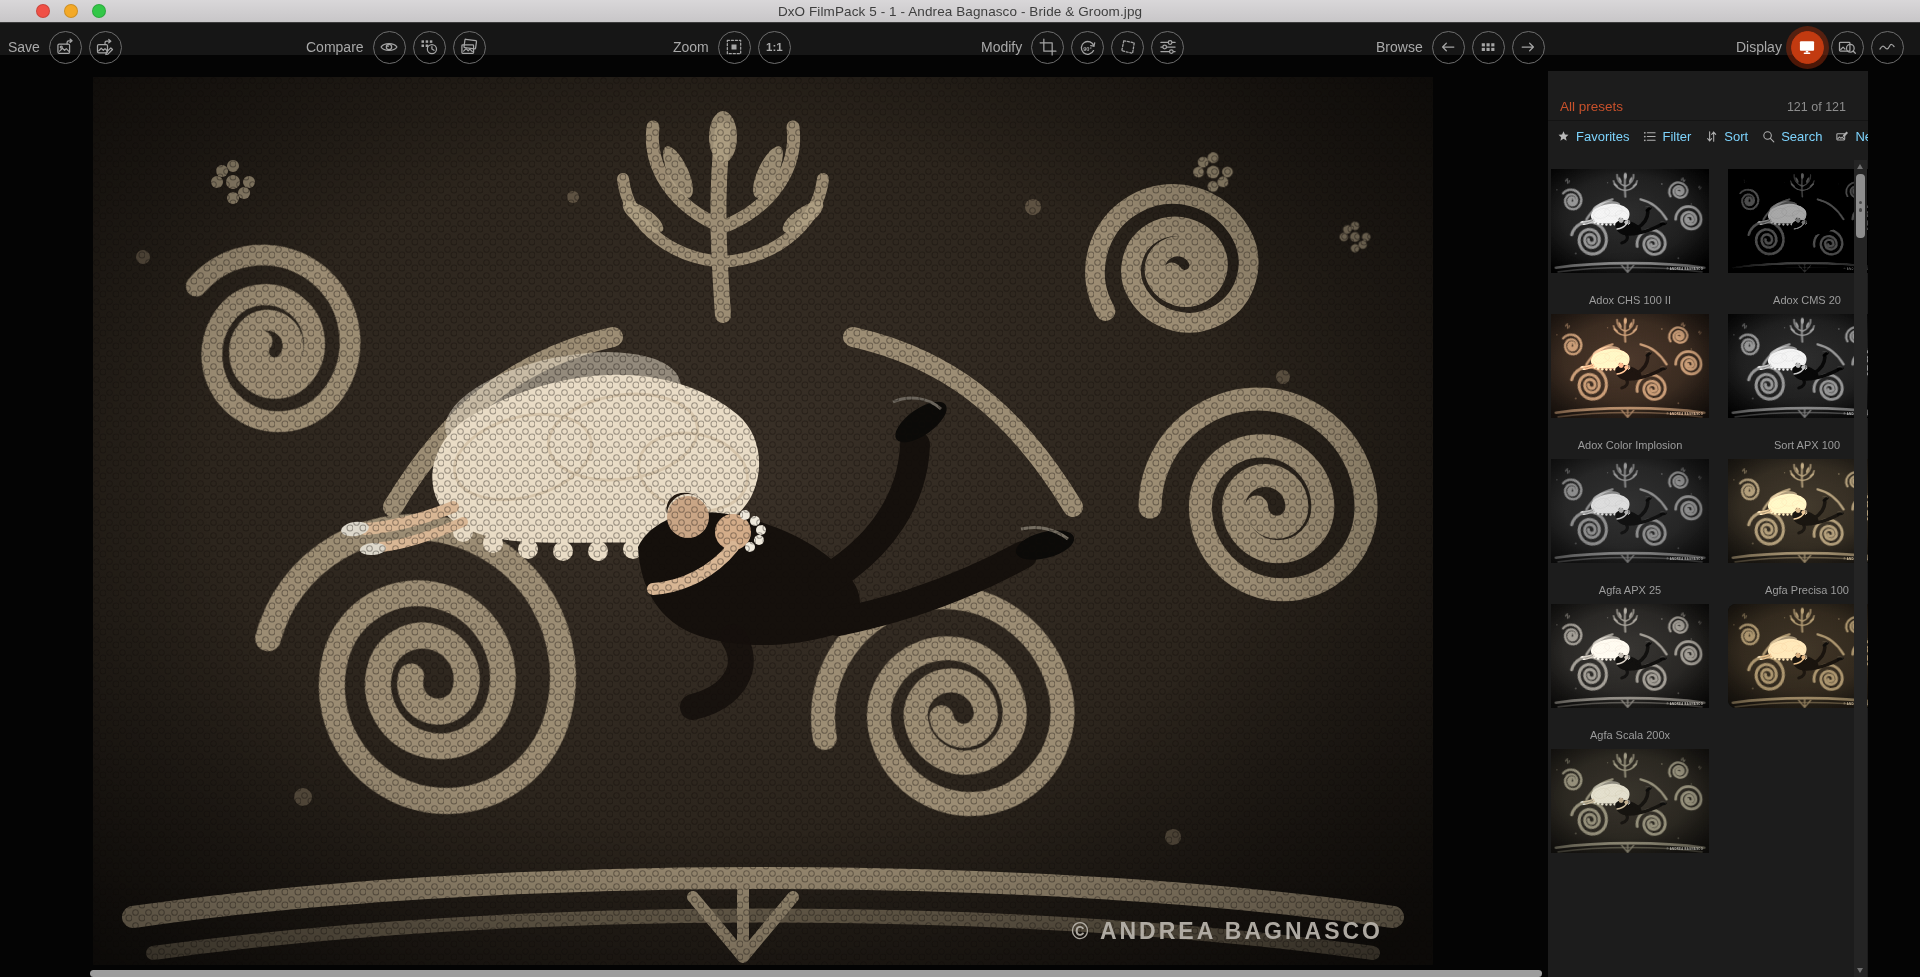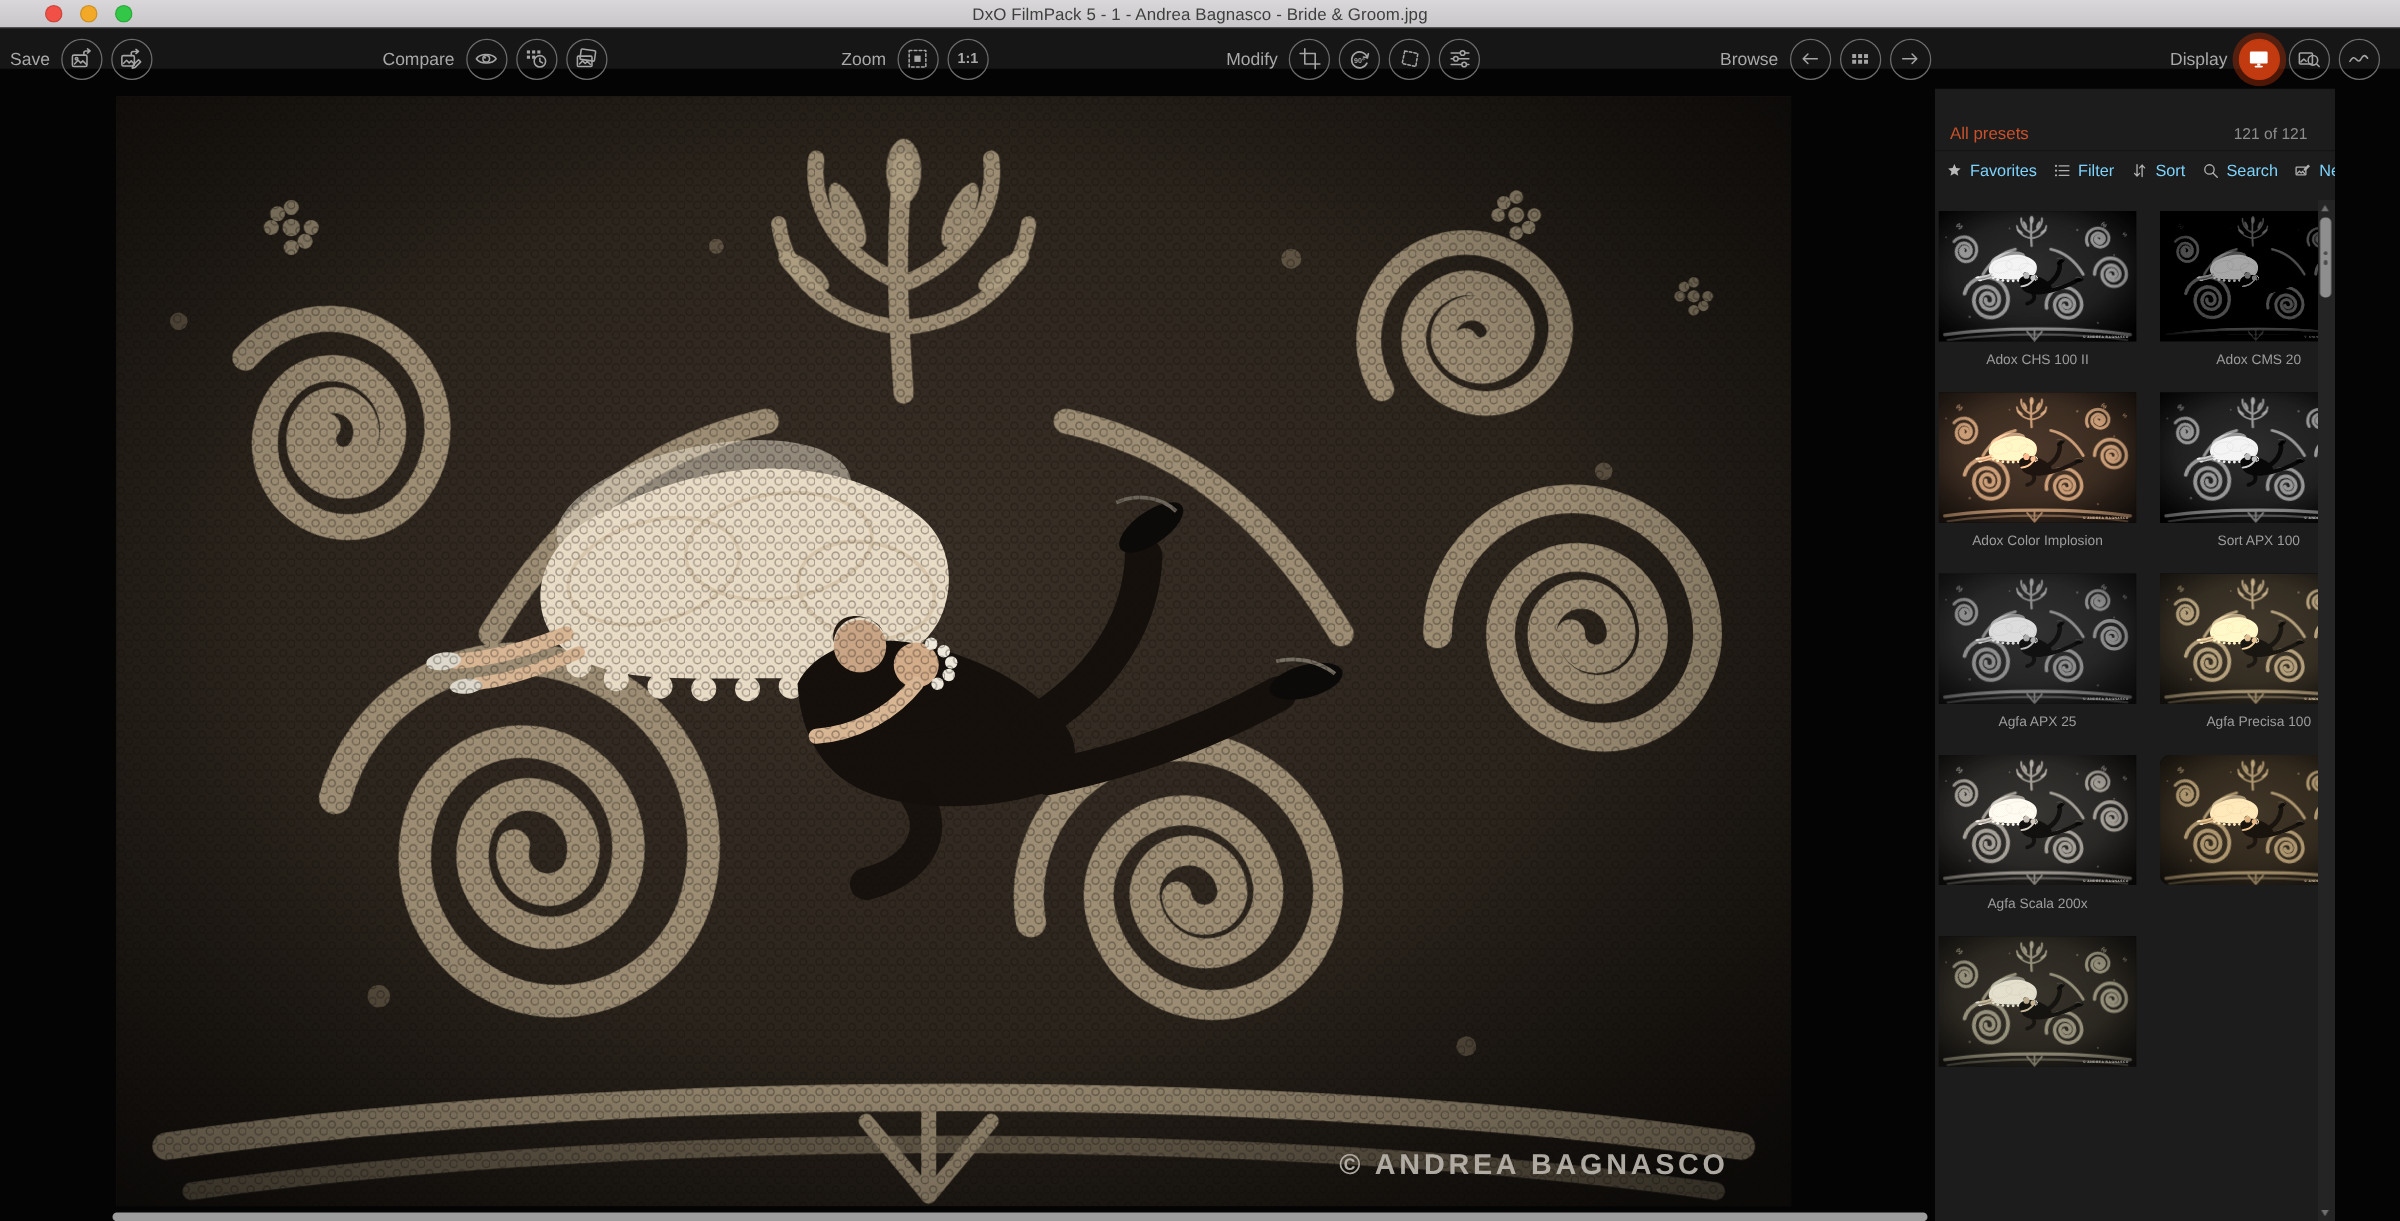--- a/index.html
+++ b/index.html
@@ -39,21 +39,21 @@
   .sb-divider { position:absolute; left:0; top:49px; width:100%; height:1px; background:#141414; }
   .sb-actions { position:absolute; left:8px; top:54px; height:22px; display:flex; align-items:center; gap:13px; }
   .sb-action { display:flex; align-items:center; gap:5px; color:#7dd3fc; font-size:13px; cursor:pointer; }
   .sb-action svg { stroke:#b0b0b0; fill:none; stroke-width:1.7; stroke-linecap:round; }
 
   .preset-grid { position:absolute; left:3px; top:98px; width:335px; height:808px;
     display:grid; grid-template-columns:158px 158px; column-gap:19px; grid-auto-rows:145px; overflow:hidden; }
   .tile { width:158px; cursor:pointer; }
   .thumb { width:158px; height:104px; overflow:hidden; background:#0a0a0a; }
   .thumb svg { display:block; width:158px; height:104px; }
-  .tile-label { margin-top:9px; text-align:center; font-size:11px; color:#9c9c9c; height:14px; white-space:nowrap; }
+  .tile-label { margin-top:21px; text-align:center; font-size:11px; color:#9c9c9c; height:14px; white-space:nowrap; }
 
   
   .tone-bw svg        { filter:grayscale(1) brightness(1.1) contrast(1.12); }
   .tone-bw-soft svg   { filter:grayscale(1) brightness(1.04) contrast(1.02); }
   .tone-bw-dark svg   { filter:grayscale(1) brightness(.72) contrast(1.65); }
   .tone-bw-bright svg { filter:grayscale(1) brightness(1.22) contrast(1.18); }
   .tone-bw-warm svg   { filter:grayscale(.88) sepia(.12) brightness(1.14) contrast(1.05); }
   .tone-pink svg      { filter:sepia(.5) hue-rotate(-14deg) saturate(1.55) brightness(1.1); }
   .tone-sepia svg     { filter:sepia(.6) saturate(1.1) brightness(1.06); }
   .tone-warm svg      { filter:sepia(.32) saturate(1.35) brightness(1.02); }

